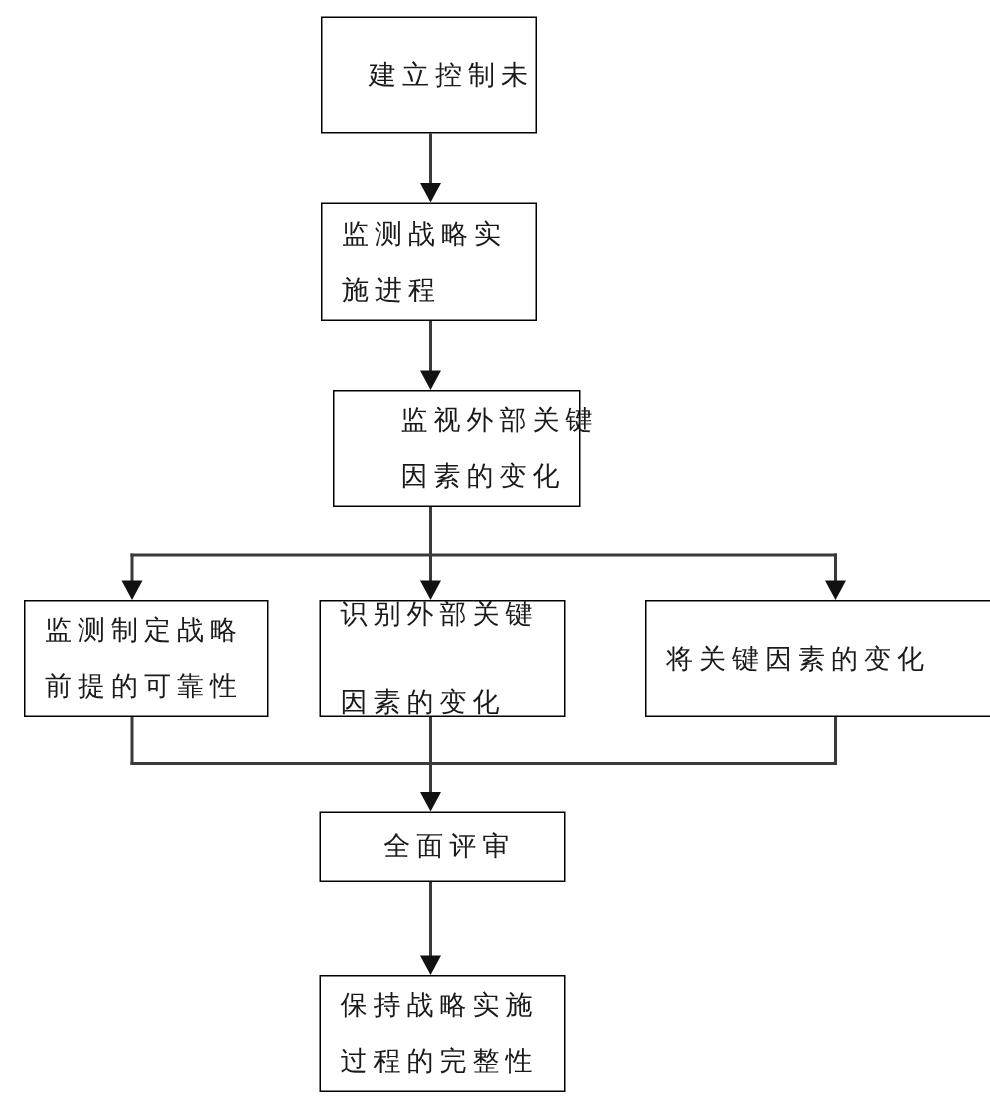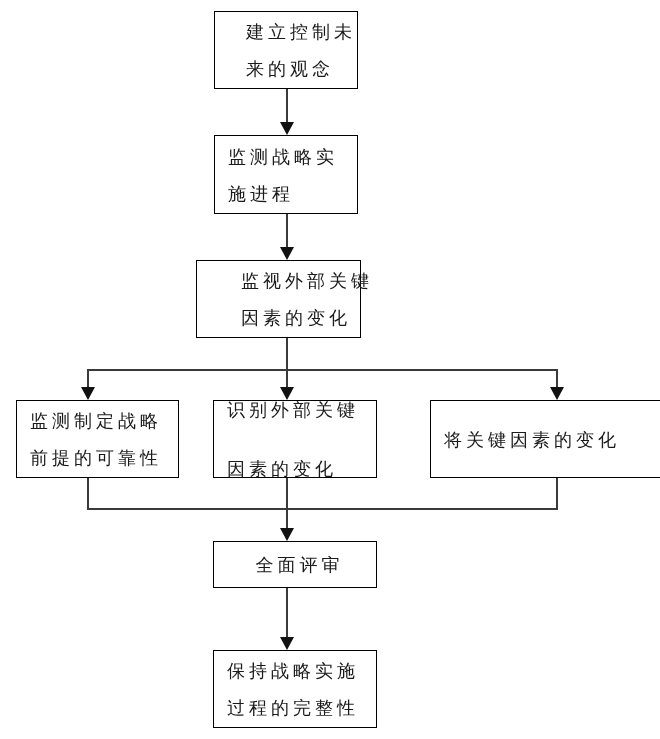--- a/index.html
+++ b/index.html
@@ -34,21 +34,21 @@
     padding-right: 4px;
     color: #1a1a1a;
     font-size: 18px;
     letter-spacing: 4px;
     line-height: 37px;
     white-space: nowrap;
   }
   
   #box-establish   { left: 214px; top:  11px; width: 144px; height: 78px; padding-left: 31px; }
   #box-monitor-impl{ left: 214px; top: 135px; width: 144px; height: 79px; justify-content: center; }
-  #box-watch-ext   { left: 196px; top: 260px; width: 165px; height: 78px; padding-left: 44px; }
+  #box-watch-ext   { left: 222px; top: 260px; width: 165px; height: 78px; padding-left: 44px; }
   #box-premise     { left:  16px; top: 400px; width: 163px; height: 78px; }
   #box-identify    { left: 213px; top: 400px; width: 164px; height: 78px; gap: 22px; }
   #box-link        { left: 430px; top: 400px; width: 249px; height: 78px; }
   #box-review      { left: 213px; top: 541px; width: 164px; height: 47px; align-items: center; }
   #box-maintain    { left: 213px; top: 650px; width: 164px; height: 78px; }
 </style>
 </head>
 <body>
 
 <div class="canvas">
@@ -76,21 +76,20 @@
     <line x1="88" y1="509" x2="557" y2="509"></line>
     <line x1="287" y1="478" x2="287" y2="530"></line>
     <polygon points="280,528 294,528 287,541" stroke="none"></polygon>
 
     <line x1="287" y1="588" x2="287" y2="639"></line>
     <polygon points="280,637 294,637 287,650" stroke="none"></polygon>
   </svg>
 
   <div class="box" id="box-establish">
     <div>建立控制未</div>
-    <div>来的观念</div>
   </div>
 
   <div class="box" id="box-monitor-impl">
     <div>监测战略实</div>
     <div>施进程</div>
   </div>
 
   <div class="box" id="box-watch-ext">
     <div>监视外部关键</div>
     <div>因素的变化</div>

